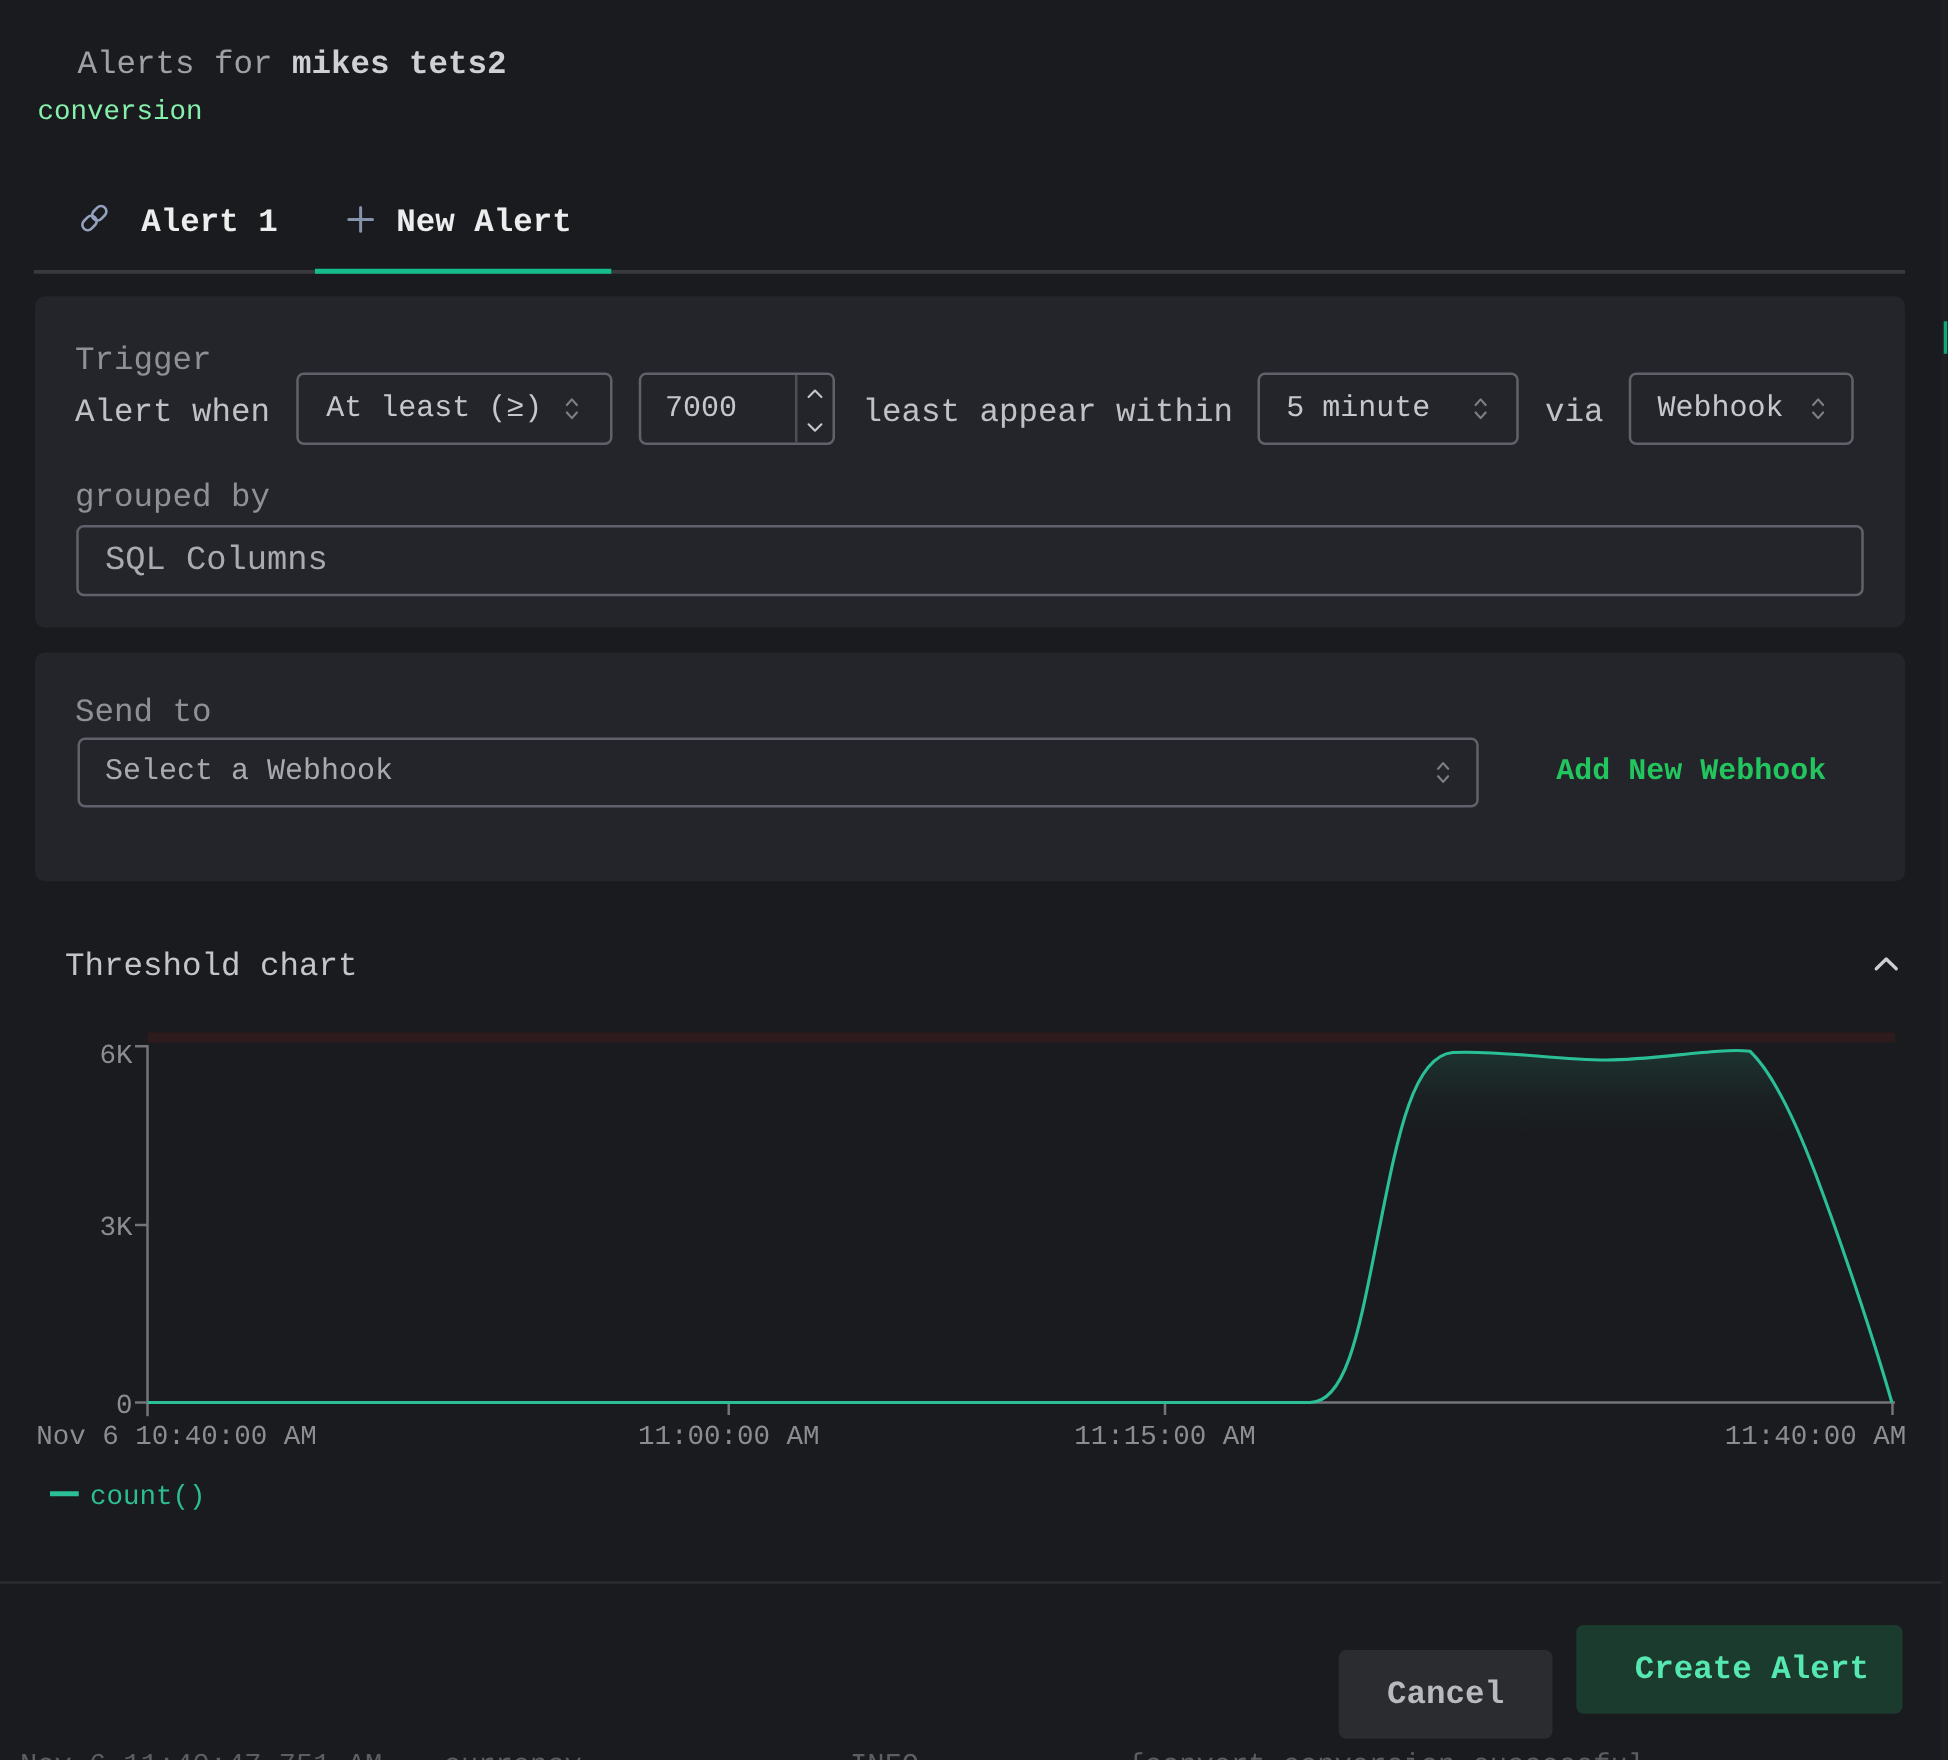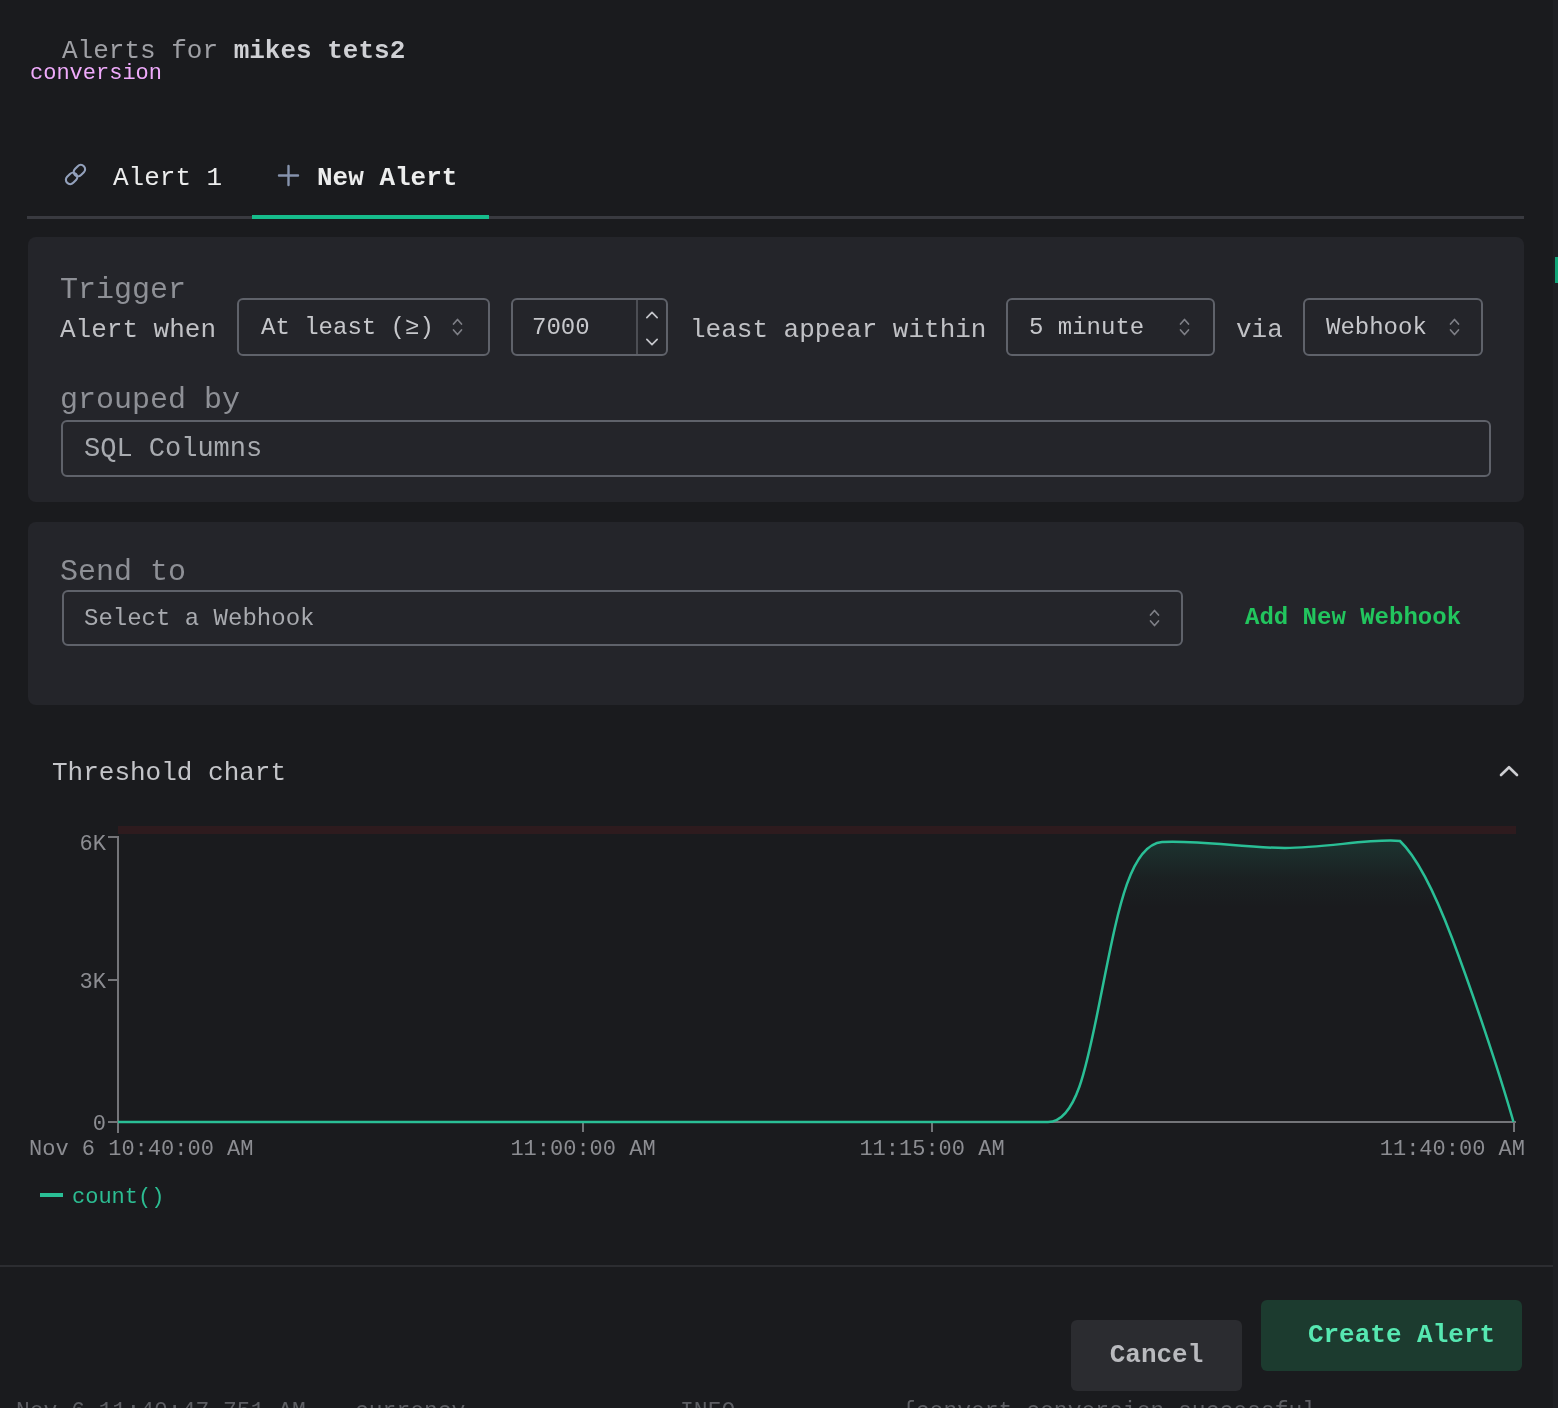--- a/index.html
+++ b/index.html
@@ -1,38 +1,38 @@
 <!DOCTYPE html>
 <html><head>
 <meta charset="utf-8">
 <style>
   * { margin:0; padding:0; box-sizing:border-box; }
   html,body { width:1558px; height:1408px; background:#1a1b1e; overflow:hidden; }
   body { font-family:"Liberation Mono", monospace; position:relative; -webkit-font-smoothing:antialiased; }
   .abs { position:absolute; }
   .card { position:absolute; left:28px; width:1496px; background:#24252a; border-radius:8px; }
-  .lbl { position:absolute; font-size:30px; color:#8e9096; }
+  .lbl { position:absolute; font-size:26px; color:#8e9096; }
   .ctl { position:absolute; border:2px solid #5f626a; border-radius:6px; color:#c6c7cb; font-size:24px; }
   .ctl .txt { position:absolute; top:50%; transform:translateY(-50%); }
   .chev { position:absolute; top:50%; transform:translateY(-50%); }
   .rowtxt { position:absolute; font-size:26px; color:#c0c1c5; line-height:58px; height:58px; padding-top:3px; }
 </style>
 </head>
 <body>
 
 <div class="abs" style="left:30px; top:36px; font-size:26px; color:#9fa0a5;margin-left:32px;">Alerts for <span style="font-weight:bold; color:#cfd0d4;">mikes tets2</span></div>
-<div class="abs" style="left:30px; top:61px; font-size:22px; color:#f0abfc;">conversion</div>
+<div class="abs" style="left:30px; top:77px; font-size:22px; color:#86efac;">conversion</div>
 
 <div class="abs" style="left:64px; top:163px;">
   <svg width="23" height="23" viewBox="0 0 23 23" fill="none" stroke="#93a1bc" stroke-width="2.1" stroke-linecap="round" stroke-linejoin="round">
     <rect x="-6.3" y="-4.3" width="12.6" height="8.6" rx="4.3" transform="translate(15.4,7.6) rotate(-45)"></rect>
     <rect x="-6.3" y="-4.3" width="12.6" height="8.6" rx="4.3" transform="translate(7.6,15.4) rotate(-45)"></rect>
   </svg>
 </div>
-<div class="abs" style="left:113px; top:163px; font-size:26px; font-weight:normal; color:#eceded;">Alert 1</div>
+<div class="abs" style="left:113px; top:163px; font-size:26px; font-weight:bold; color:#eceded;">Alert 1</div>
 <div class="abs" style="left:277px; top:164px;">
   <svg width="23" height="23" viewBox="0 0 23 23" stroke="#8693ad" stroke-width="2.4" stroke-linecap="round">
     <path d="M11.5 2 V21 M2 11.5 H21"></path>
   </svg>
 </div>
 <div class="abs" style="left:317px; top:163px; font-size:26px; font-weight:bold; color:#eceded;">New Alert</div>
 <div class="abs" style="left:27px; top:216px; width:1497px; height:3px; background:#393a40;"></div>
 <div class="abs" style="left:252px; top:215px; width:237px; height:4px; background:#16bd8c;"></div>
 
 <div class="card" style="top:237px; height:265px;">

